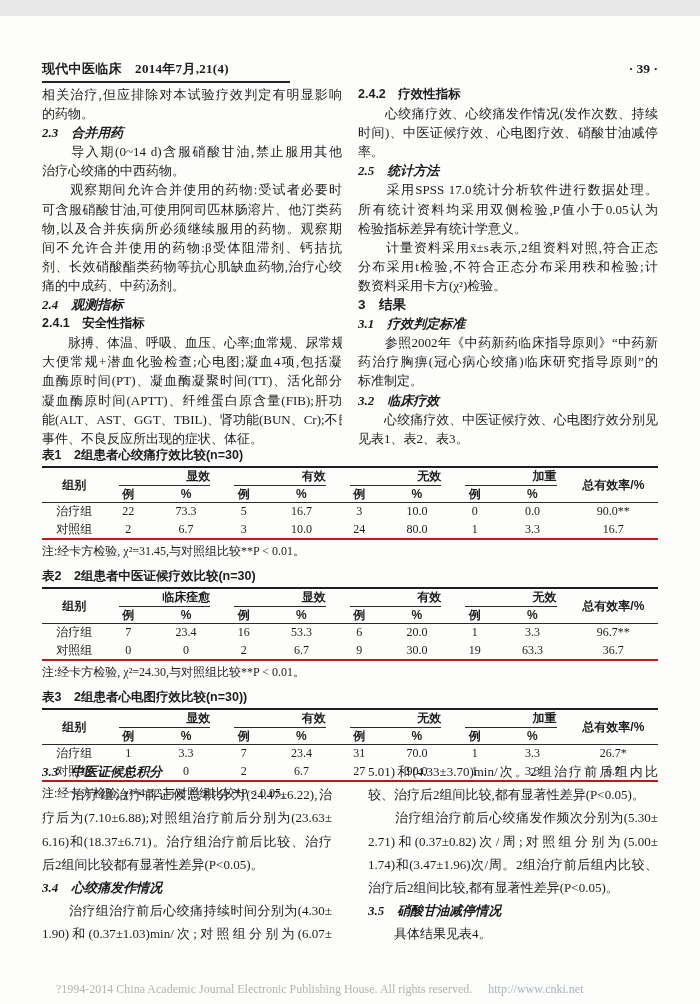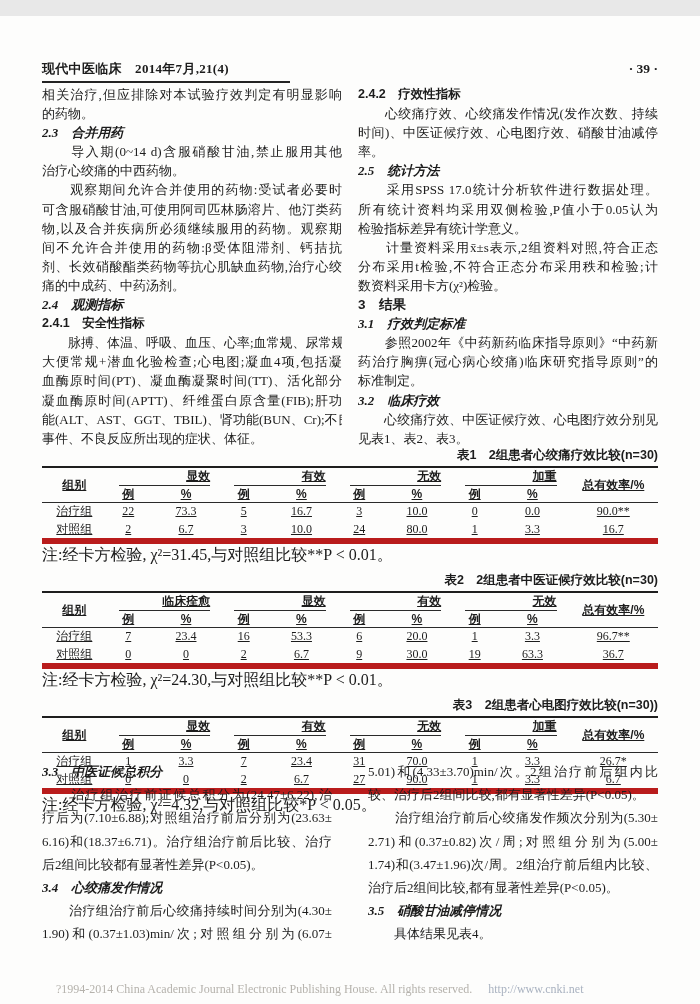--- a/index.html
+++ b/index.html
@@ -25,38 +25,37 @@
     white-space:nowrap;overflow:hidden;text-align:left;
   }
   .cols-bottom .line{height:23.2px;line-height:23.2px;}
   .line.fill{text-align:justify;text-align-last:justify;}
   .line.h1{font-weight:bold;font-family:"Liberation Sans","DejaVu Sans",sans-serif;font-size:13.5px;}
   .line.h2{font-weight:bold;font-style:italic;font-size:13px;}
   .line.h3{font-weight:bold;font-family:"Liberation Sans","DejaVu Sans",sans-serif;font-size:12.5px;}
   .tables{position:absolute;top:431px;left:42px;width:616px;}
   .tbl{margin-bottom:9px;}
   .tbl-title{
-    text-align:right;font-weight:bold;font-size:12.5px;height:16px;line-height:16px;
+    text-align:left;font-weight:bold;font-size:12.5px;height:16px;line-height:16px;
     margin-bottom:3px;font-family:"Liberation Sans","DejaVu Sans",sans-serif;
   }
   table.ztable{
     width:100%;border-collapse:collapse;table-layout:fixed;
-    border-top:2px solid #1e1e1e;border-bottom:6px solid #b91c1c;
+    border-top:2px solid #1e1e1e;border-bottom:2px solid #b91c1c;
     font-size:12px;
-    text-decoration:underline;
   }
   table.ztable th,table.ztable td{
     padding:0;text-align:center;font-weight:normal;vertical-align:middle;
     height:16px;line-height:16px;overflow:hidden;
   }
   table.ztable thead th{font-weight:bold;font-family:"Liberation Sans","DejaVu Sans",sans-serif;font-size:12px;}
   table.ztable thead{border-bottom:1px solid #2a2a2a;}
   table.ztable th.c-span div{border-bottom:1px solid #2a2a2a;margin:0 12px;padding-bottom:1px;text-align:right;}
   table.ztable tbody td{height:17.5px;line-height:17.5px;}
-  .tbl-note{font-size:16px;height:16px;line-height:16px;padding-top:3px;text-align:left;}
+  .tbl-note{font-size:12px;height:16px;line-height:16px;padding-top:3px;text-align:left;}
   .pg-footer{
     position:absolute;top:966px;left:56px;right:30px;
     font-size:12px;color:#b5b2ac;white-space:nowrap;overflow:hidden;
   }
   .pg-footer .url{color:#a9b2c0;margin-left:16px;}
 </style>
 </head>
 <body>
 
 <div class="page">

